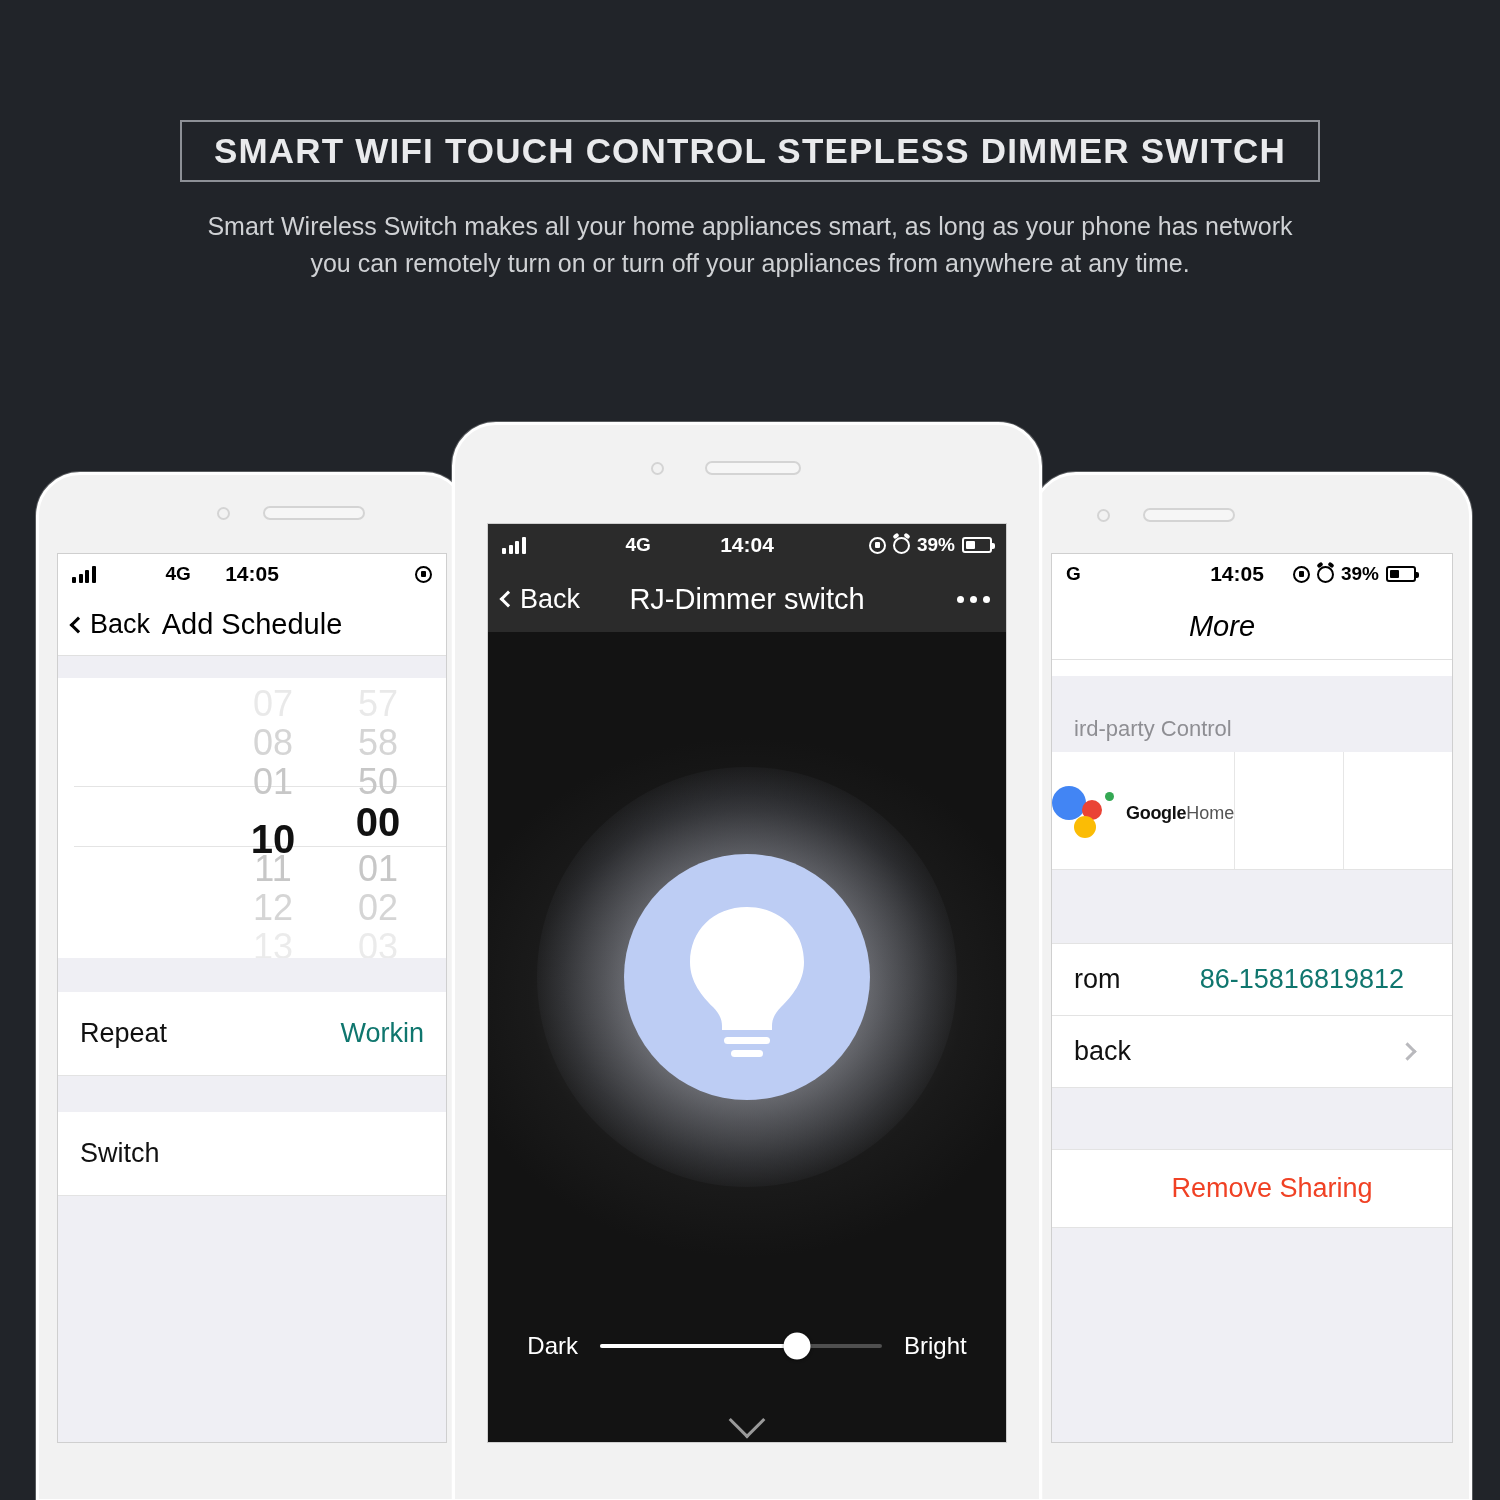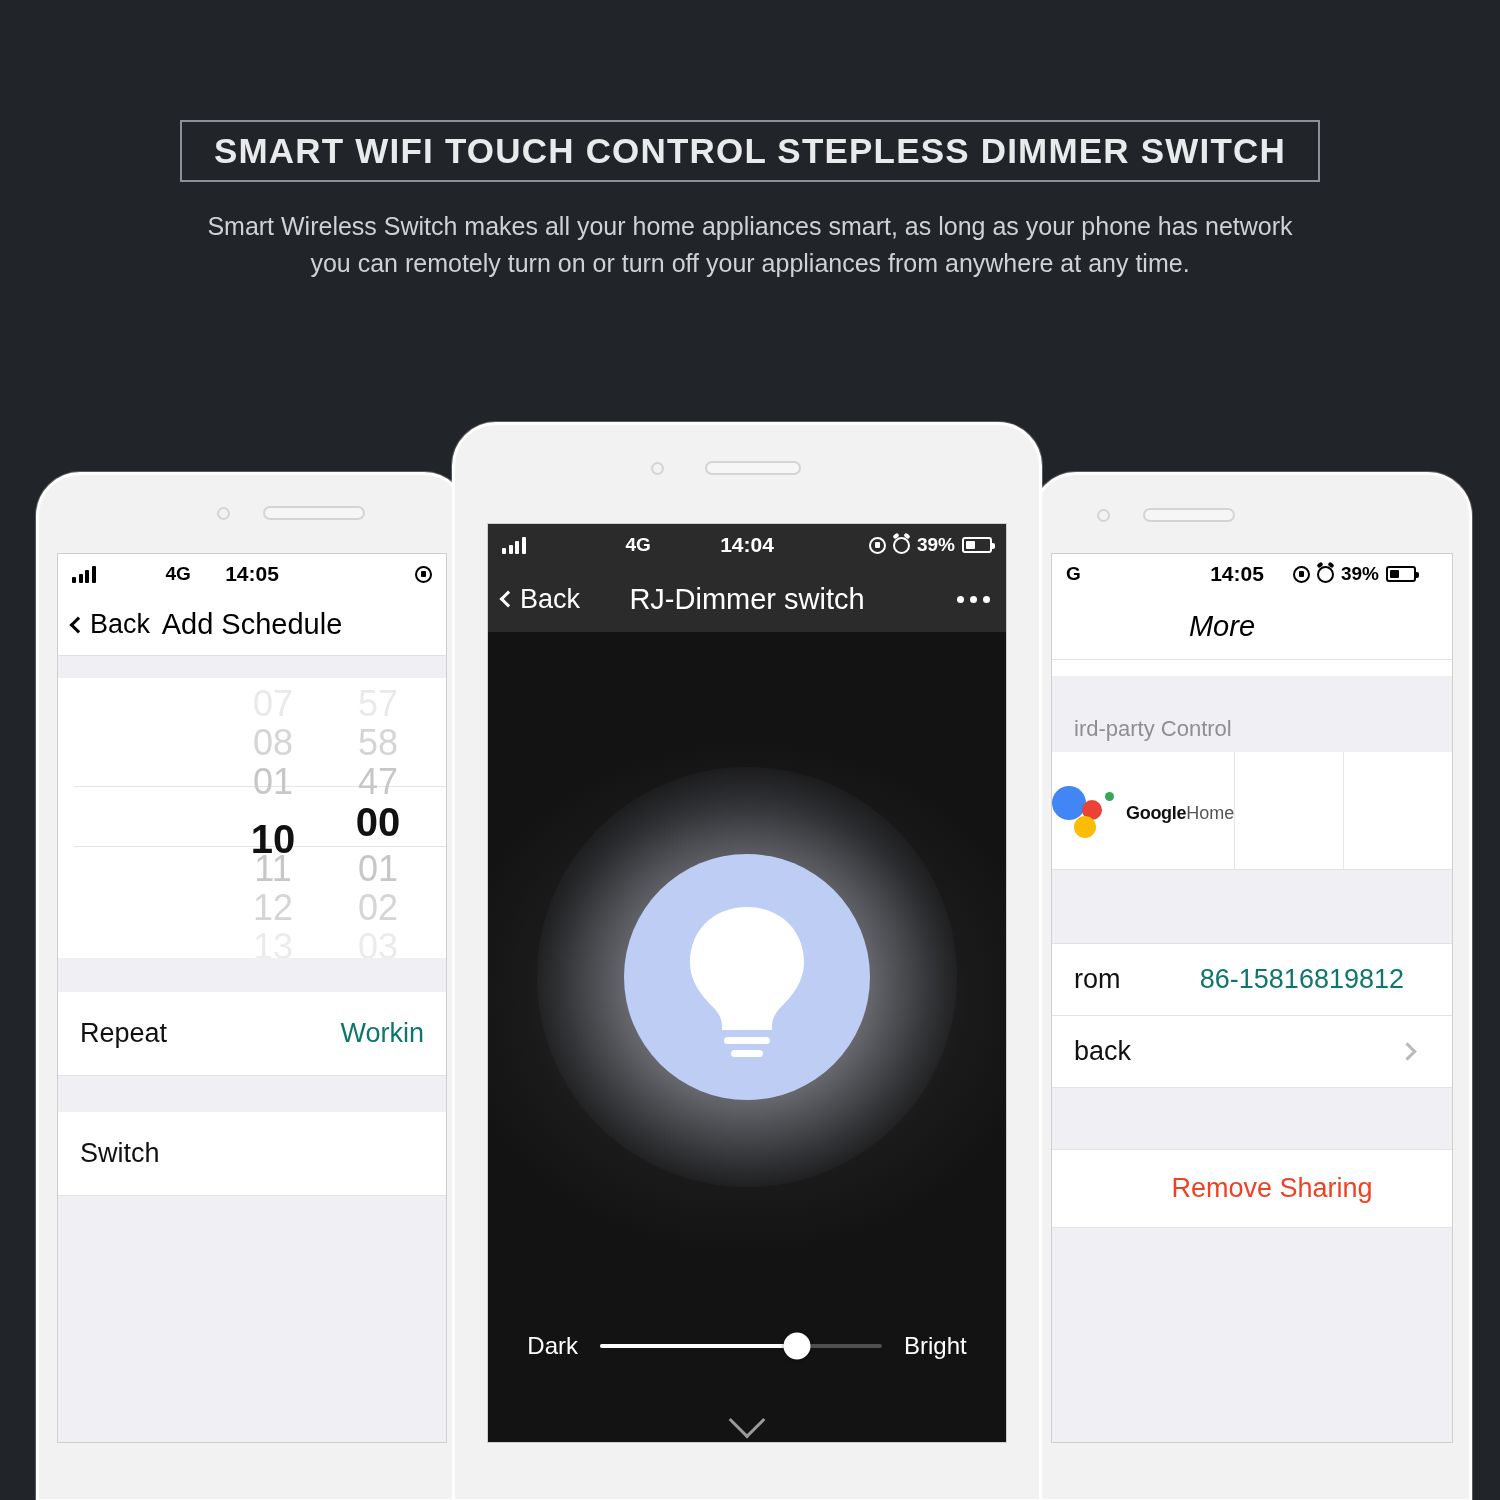--- a/index.html
+++ b/index.html
@@ -223,21 +223,21 @@
           <div class="pick-item" style="top:47px; opacity:.75;">08</div>
           <div class="pick-item" style="top:86px;">01</div>
           <div class="pick-item sel" style="top:141px;">10</div>
           <div class="pick-item" style="top:173px;">11</div>
           <div class="pick-item" style="top:212px; opacity:.75;">12</div>
           <div class="pick-item" style="top:251px; opacity:.35;">13</div>
         </div>
         <div class="pick-col" style="left:265px; width:110px;">
           <div class="pick-item" style="top:8px; opacity:.38;">57</div>
           <div class="pick-item" style="top:47px; opacity:.75;">58</div>
-          <div class="pick-item" style="top:86px;">47</div>
+          <div class="pick-item" style="top:86px;">50</div>
           <div class="pick-item sel" style="top:124px;">00</div>
           <div class="pick-item" style="top:173px;">01</div>
           <div class="pick-item" style="top:212px; opacity:.75;">02</div>
           <div class="pick-item" style="top:251px; opacity:.35;">03</div>
         </div>
       </div>
 
       <div class="gap" style="height:34px;"></div>
       <div class="row" style="height:84px;">
         <span>Repeat</span>

